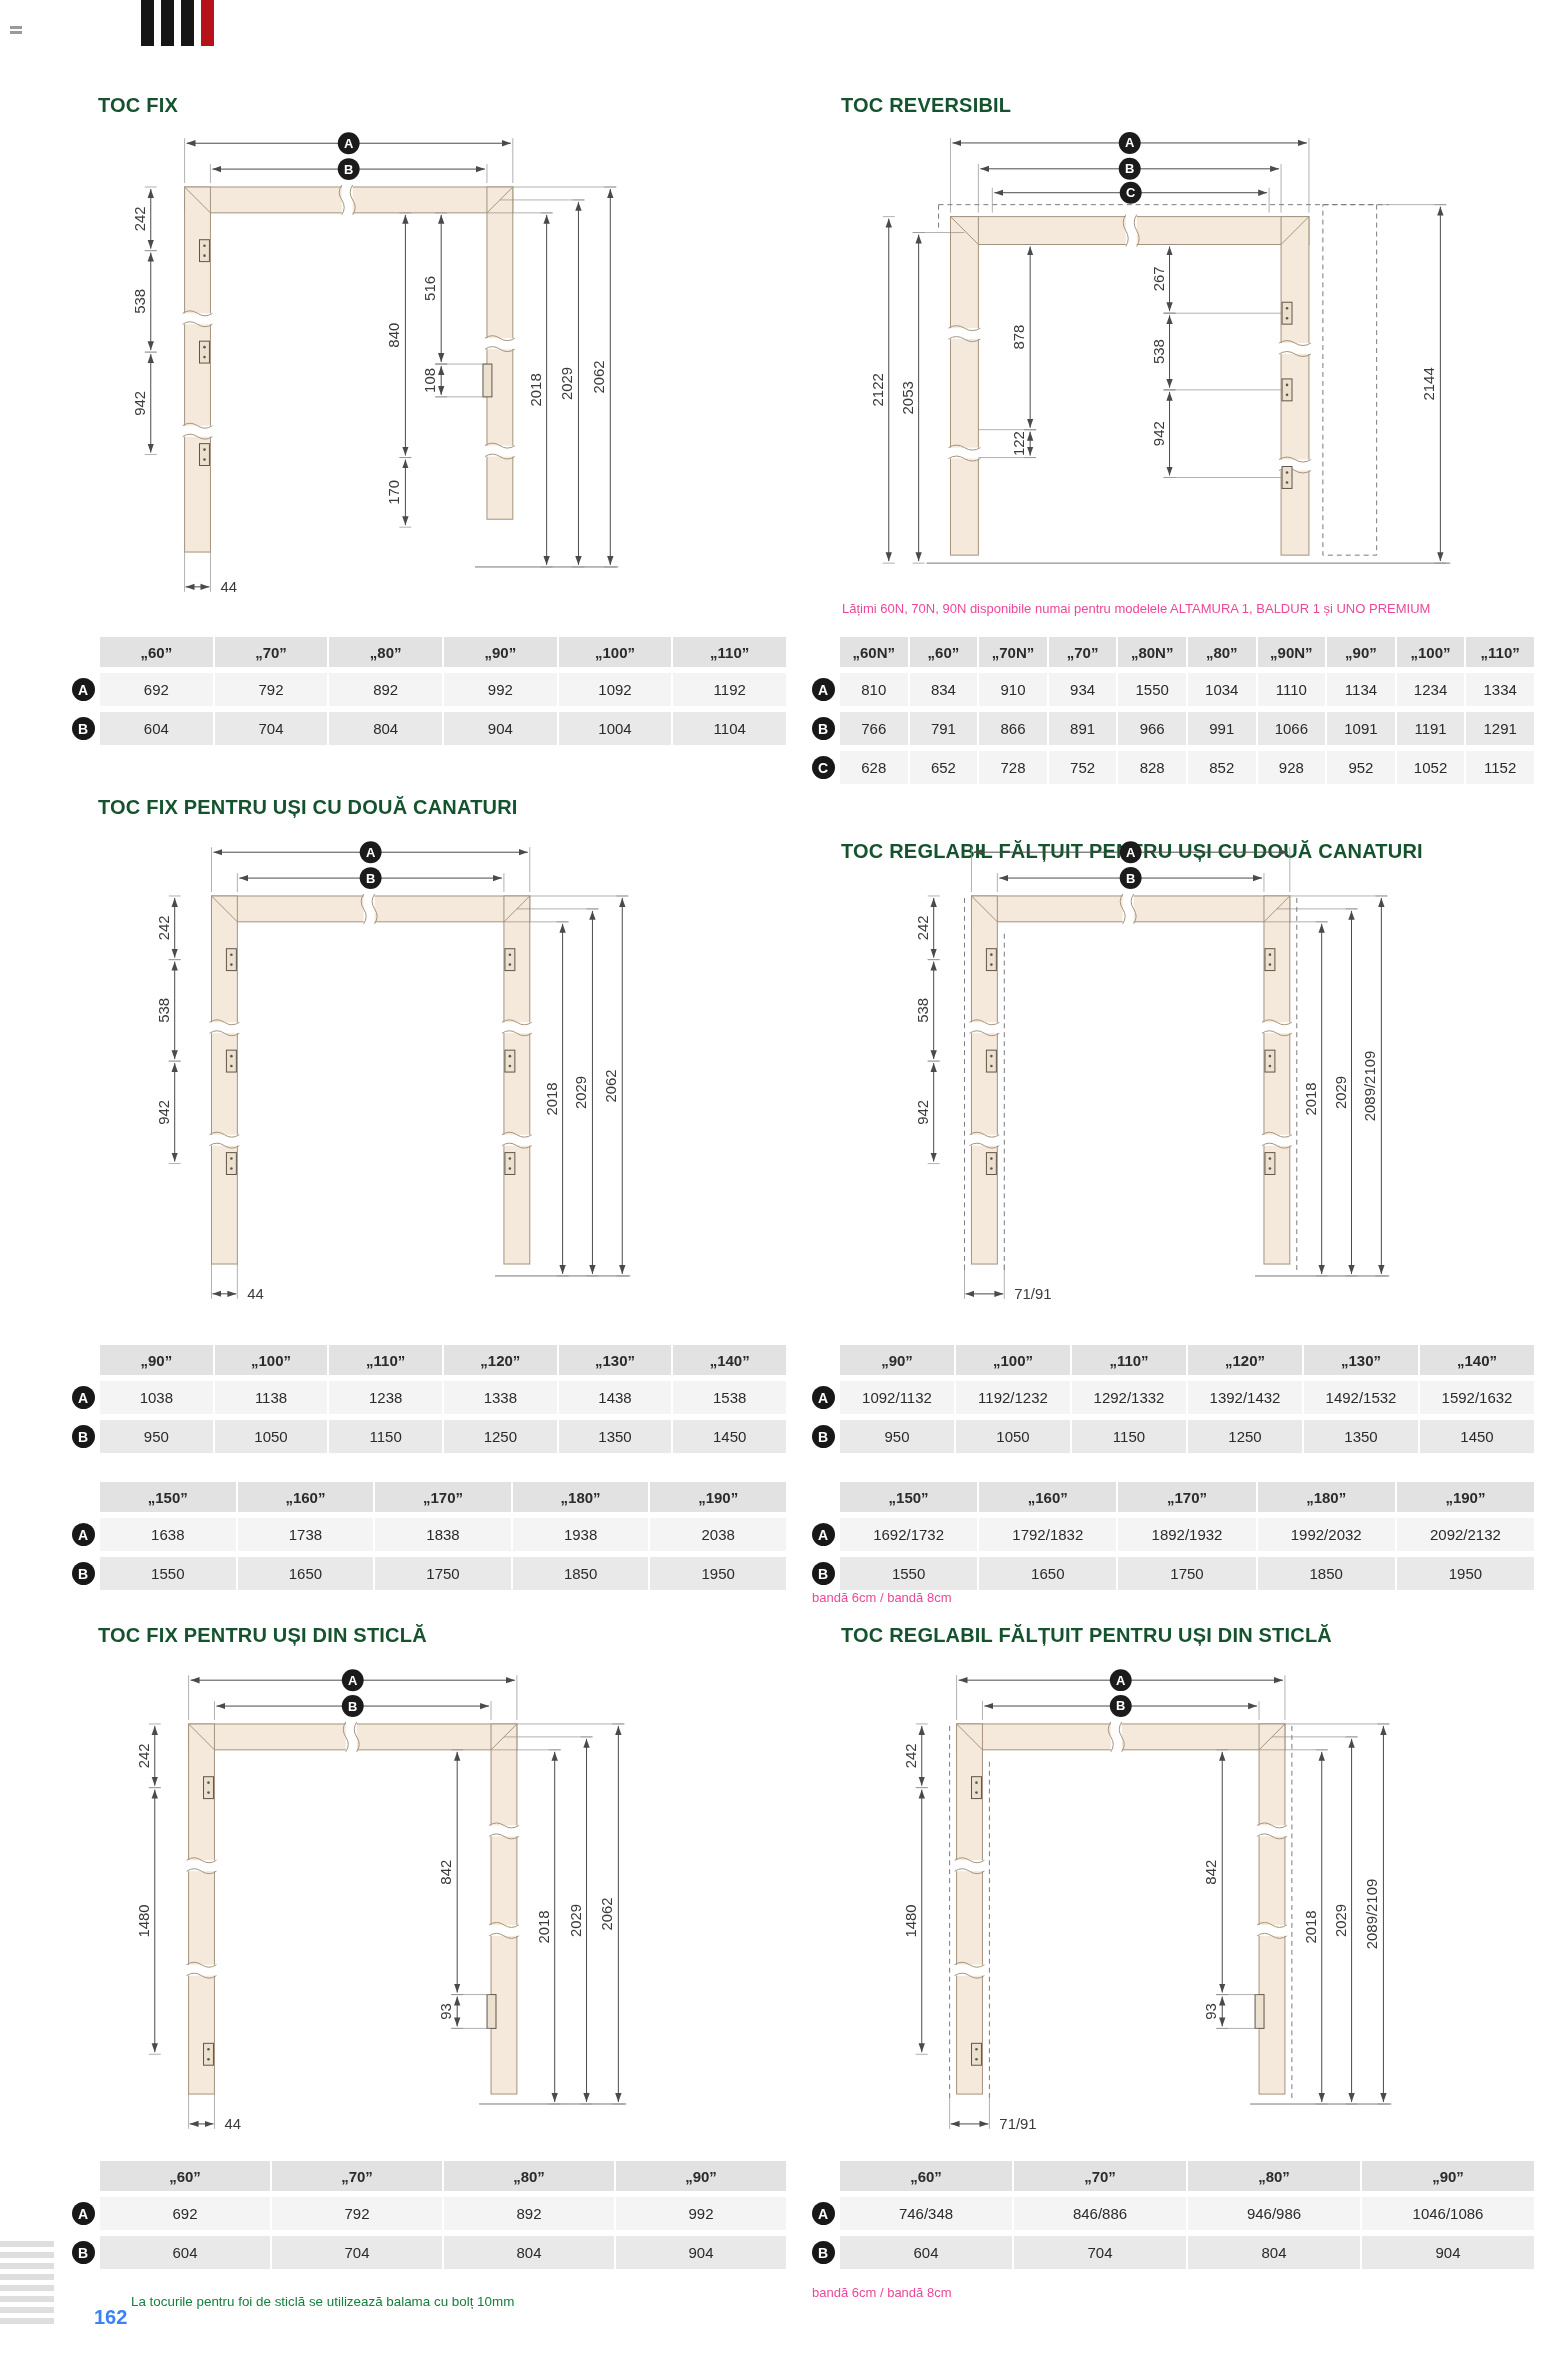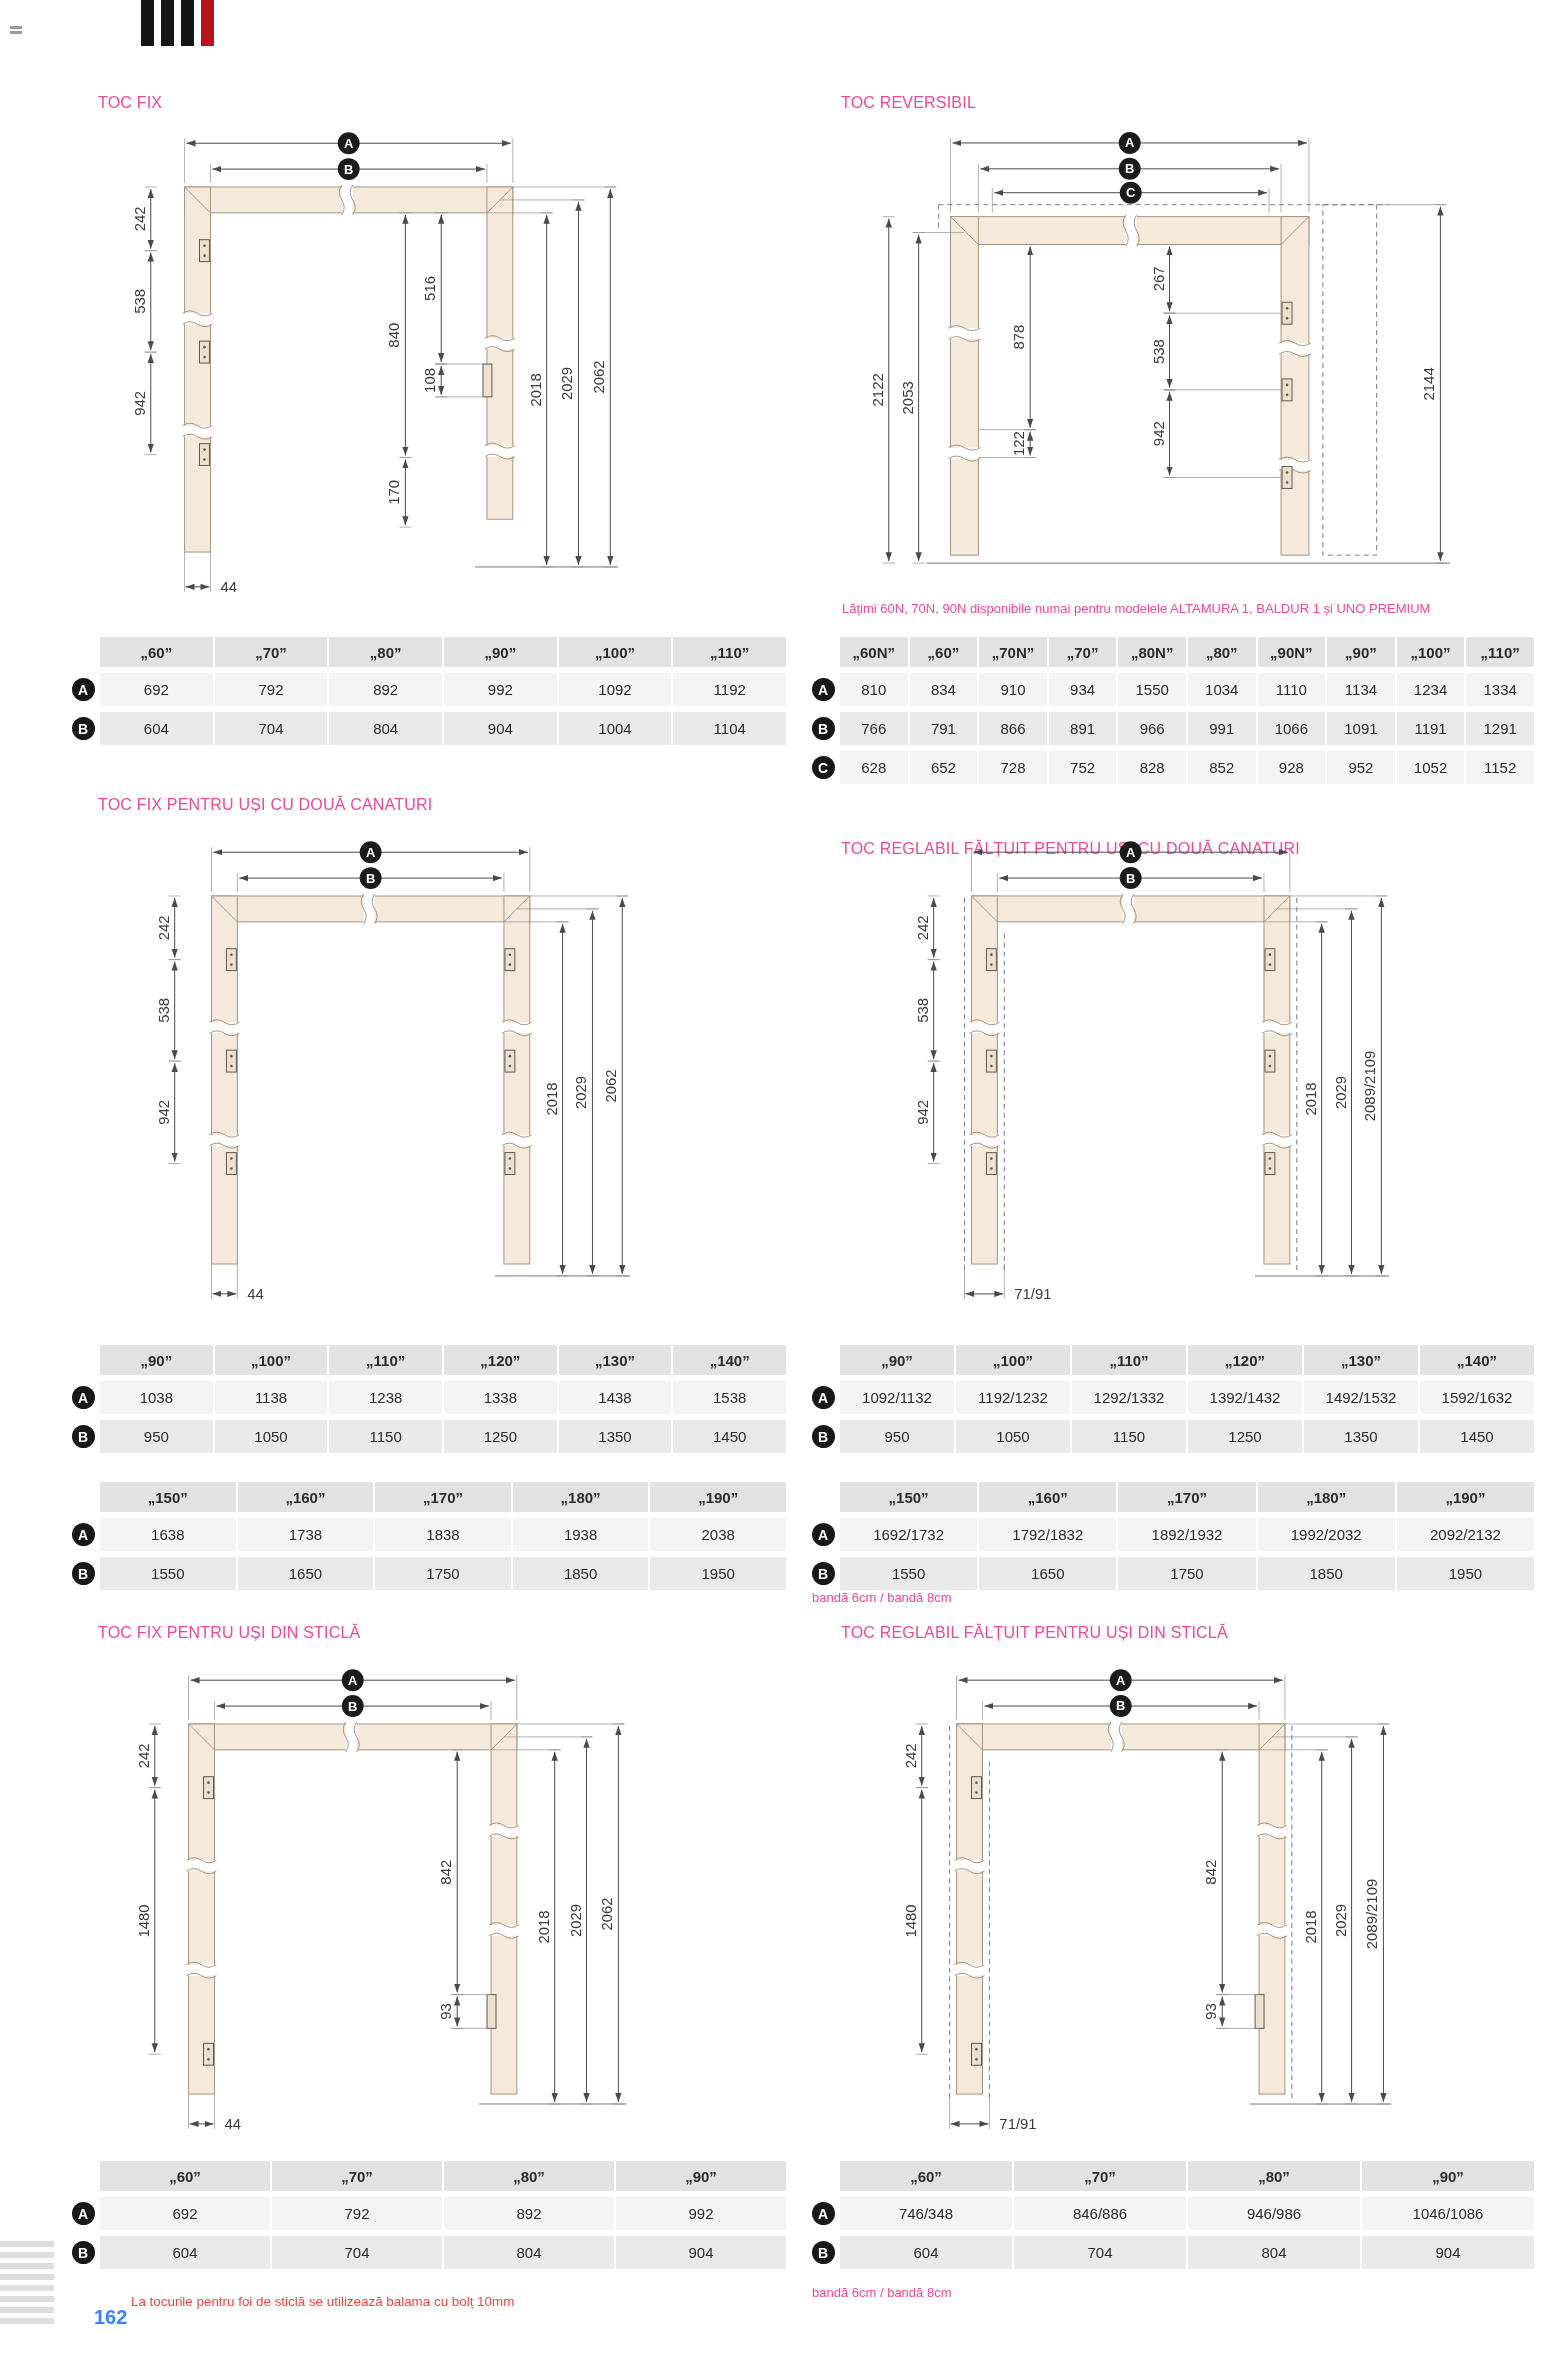--- a/index.html
+++ b/index.html
@@ -1,29 +1,29 @@
 <!DOCTYPE html>
 <html><head>
 <meta charset="utf-8">
 <style>
   *{margin:0;padding:0;box-sizing:border-box}
   html,body{background:#fff}
   body{width:1542px;height:2371px;position:relative;font-family:"Liberation Sans",sans-serif;overflow:hidden}
   .abs{position:absolute}
-  h2.sec{font-size:16px;font-weight:400;color:#ec4899;letter-spacing:0.2px;white-space:nowrap}
+  h2.sec{font-size:20px;font-weight:700;color:#14532d;letter-spacing:0.2px;white-space:nowrap}
   .dtable{display:flex;flex-direction:column;gap:6px}
   .trow{display:flex;gap:2px}
   .bslot{flex:0 0 30px;display:flex;align-items:center;justify-content:center}
   .cell{flex:1;display:flex;align-items:center;justify-content:center;font-size:15px;color:#2b2b2b}
   .th{background:#e2e2e2;font-weight:700;height:30px}
   .td{background:#f4f4f4;height:33px}
   .alt{background:#e9e9e9}
   .badge{width:23px;height:23px;border-radius:50%;background:#181818;color:#fff;font-size:14px;font-weight:700;display:flex;align-items:center;justify-content:center}
   .note{font-size:13px;color:#ec4899;white-space:nowrap}
-  .rednote{font-size:13.4px;color:#ef4444;white-space:nowrap}
+  .rednote{font-size:13.4px;color:#15803d;white-space:nowrap}
   .pagenum{font-size:20px;font-weight:700;color:#3b82f6}
   .logo{display:flex;gap:7px}
   .logo i{display:block;width:13px;height:46px;background:#161616}
   .logo i.r{background:#b5121b}
   .corner i{display:block;width:12px;height:3px;background:#9a9a9a;margin-bottom:2px}
   .bars i{display:block;width:54px;height:6px;background:#dedede;margin-bottom:5px}
   svg .wood{fill:#f4e9da;stroke:#a4937e;stroke-width:1}
   svg .wln{stroke:#a4937e;stroke-width:1}
   svg .brk{fill:none;stroke:#a4937e;stroke-width:1}
   svg .hng{fill:#ece0cf;stroke:#5f554a;stroke-width:1}

